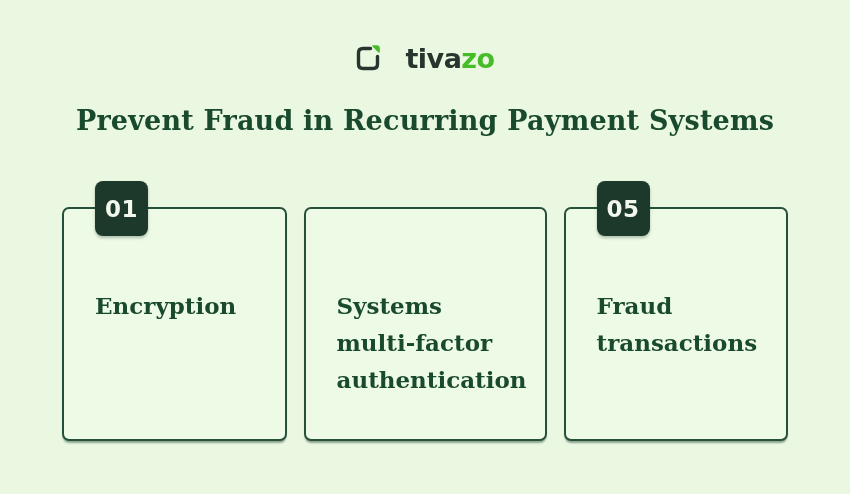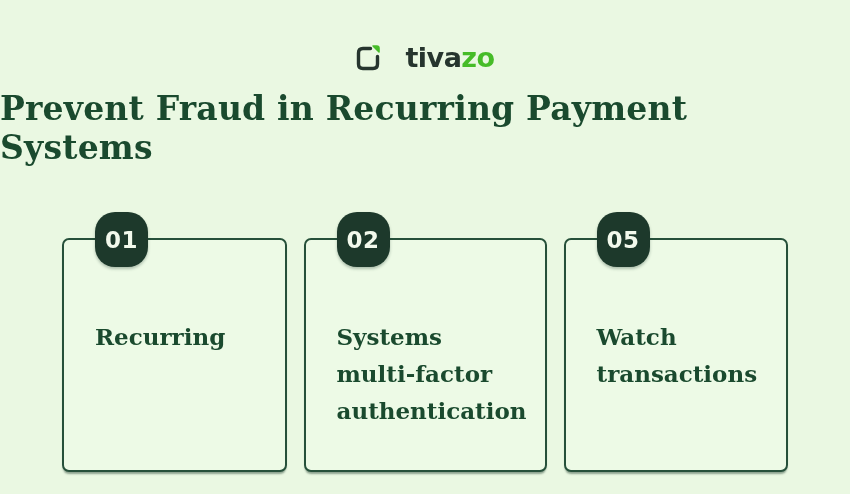--- a/index.html
+++ b/index.html
@@ -12,38 +12,38 @@
   .page {
     width: 850px;
     height: 494px;
     position: relative;
   }
   
   .logo {
     margin-top: 44px;
     display: flex;
     justify-content: center;
-    align-items: flex-start;
+    align-items: center;
     gap: 24px;
   }
   .logo-icon { width: 26px; height: 28px; display: block; }
   .logo-text {
     font-family: "DejaVu Sans", sans-serif;
     font-weight: bold;
     font-size: 27px;
     letter-spacing: -0.5px;
     line-height: 1;
   }
   .logo-text .dark { color: #26352e; }
   .logo-text .green { color: #46bc28; }
   
   h1.title {
-    margin-top: 17px;
-    text-align: left;
-    font-size: 33px;
+    margin-top: 33px;
+    text-align: center;
+    font-size: 27px;
     font-weight: bold;
     color: #1a4a2e;
     letter-spacing: 0.2px;
   }
   
   .cards {
     margin: 71px 62px 0 62px;
     display: flex;
     gap: 17px;
   }
@@ -56,21 +56,21 @@
     background: #edfae6;
     box-shadow: 0 3px 2px -1px rgba(27, 57, 43, 0.45);
   }
   .badge {
     position: absolute;
     top: -28px;
     left: 31px;
     width: 53px;
     height: 55px;
     background: #1d392b;
-    border-radius: 20px;
+    border-radius: 8px;
     display: flex;
     align-items: center;
     justify-content: center;
     font-family: "DejaVu Sans", sans-serif;
     font-weight: bold;
     font-size: 23px;
     color: #f2f9ec;
     letter-spacing: 0.5px;
     box-shadow: 0 2px 3px rgba(27, 57, 43, 0.3);
   }
@@ -96,28 +96,27 @@
     </svg>
     <div class="logo-text"><span class="dark">tiva</span><span class="green">zo</span></div>
   </div>
 
   <h1 class="title">Prevent Fraud in Recurring Payment Systems</h1>
 
   <div class="cards">
 
     <div class="card">
       <div class="badge">01</div>
-      <div class="card-label">Recurring</div>
+      <div class="card-label">Encryption</div>
     </div>
 
     <div class="card">
-      <div class="badge">02</div>
       <div class="card-label">Systems multi-factor authentication</div>
     </div>
 
     <div class="card">
       <div class="badge">05</div>
-      <div class="card-label">Watch transactions</div>
+      <div class="card-label">Fraud transactions</div>
     </div>
 
   </div>
 
 </div>
 
 </body></html>

